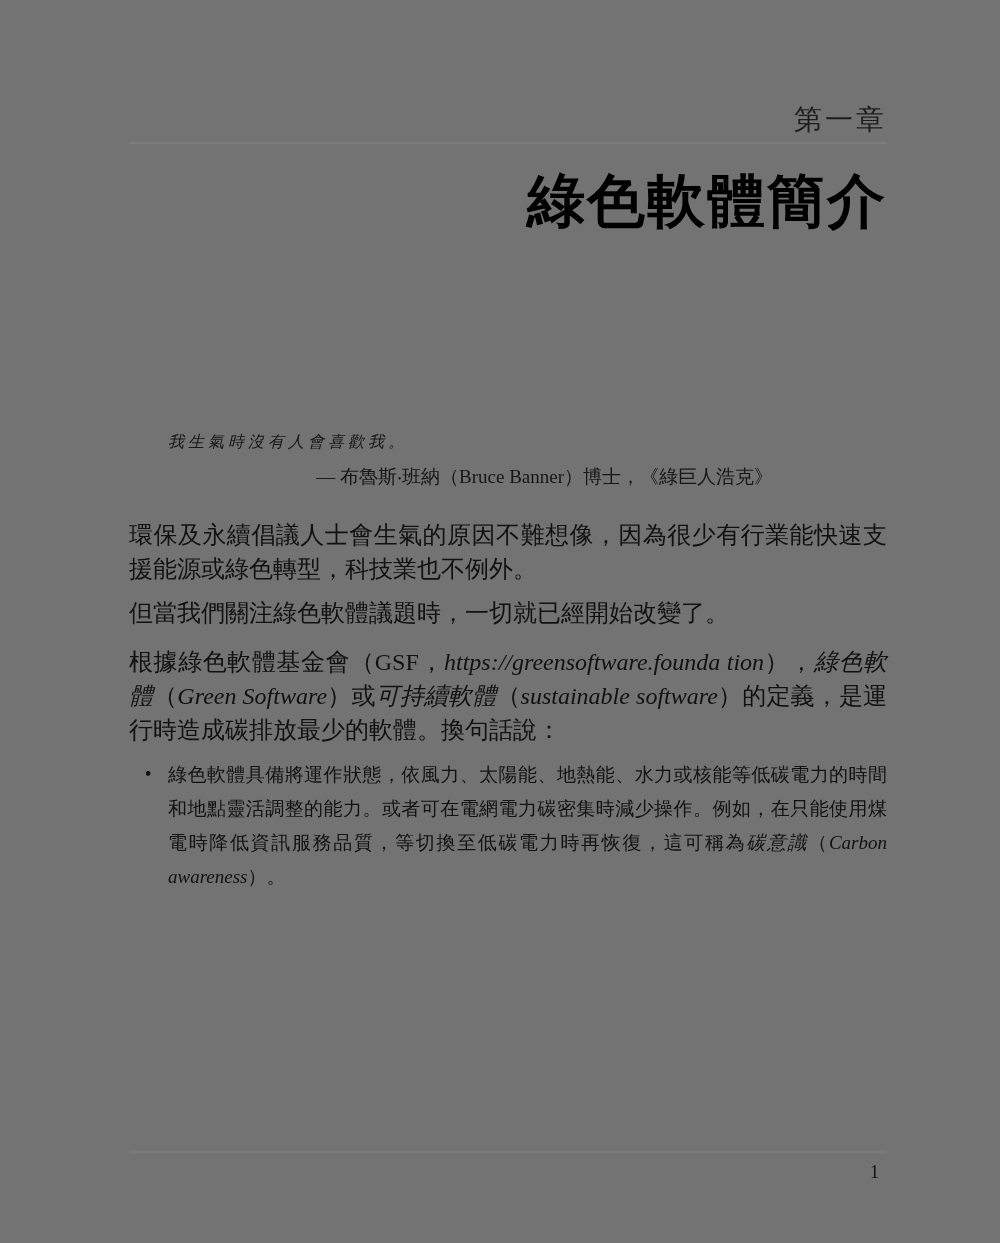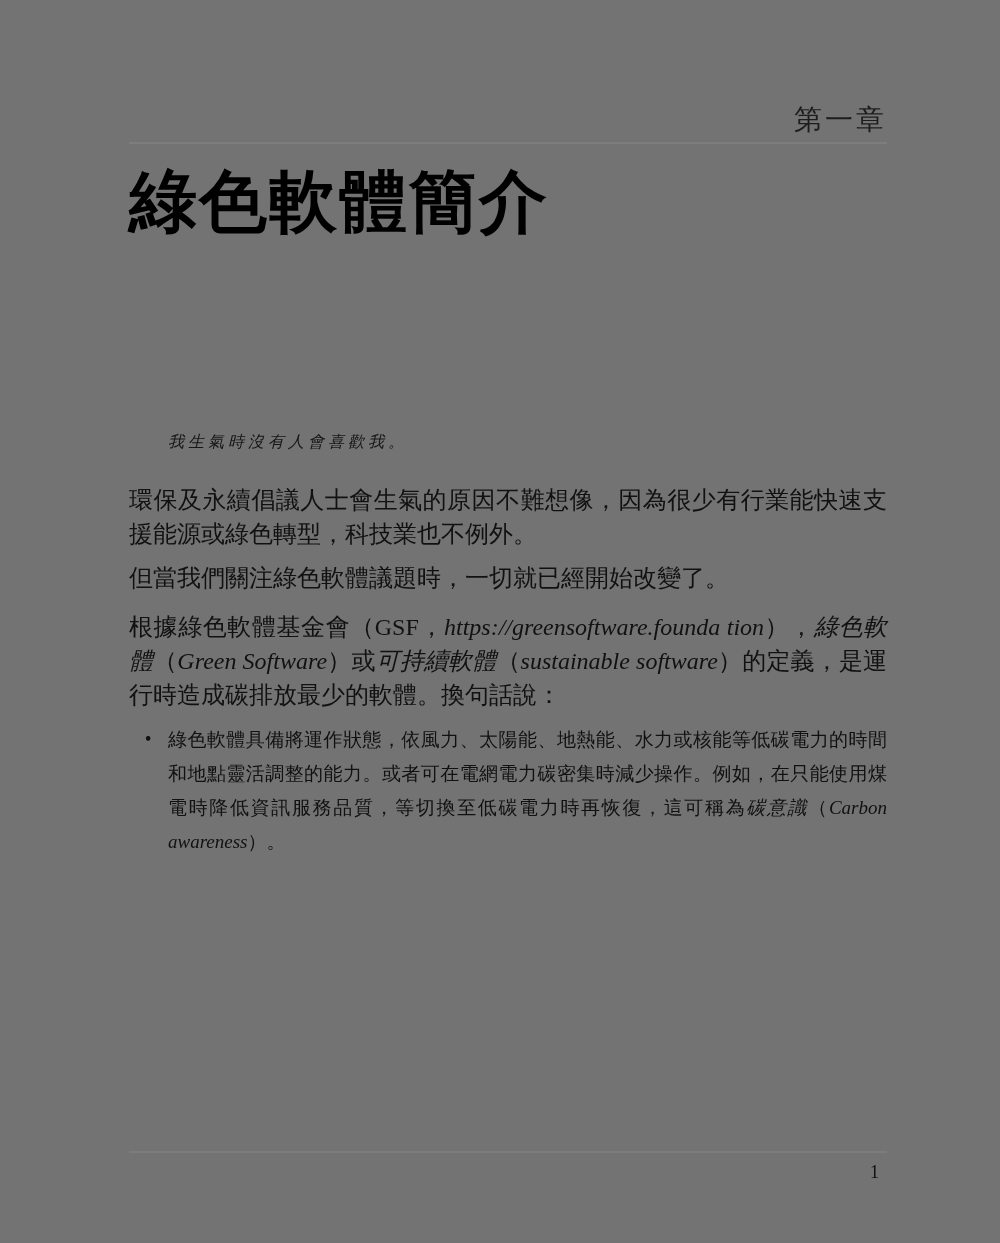--- a/index.html
+++ b/index.html
@@ -33,23 +33,24 @@
     color: #1d1d1d;
   }
   .header-rule {
     border: none;
     border-top: 2px solid #7d7d7d;
     margin-top: 6px;
     height: 0;
   }
   .chapter-title {
     margin-top: 26px;
+    text-align: right;
     font-family: "Liberation Sans", "DejaVu Sans", sans-serif;
     font-weight: bold;
-    font-size: 68px;
+    font-size: 58px;
     line-height: 62px;
     letter-spacing: 2px;
     color: #000000;
   }
 
   
   .epigraph {
     margin-top: 196px;
     margin-left: 39px;
     margin-right: 114px;
@@ -141,20 +142,21 @@
   <div class="content">
 
     <div class="chapter-label">第一章</div>
 
     <hr class="header-rule">
 
     <h1 class="chapter-title">綠色軟體簡介</h1>
 
     <div class="epigraph">
       <div class="epigraph-quote">我生氣時沒有人會喜歡我。</div>
+      <div class="epigraph-attr">— 布魯斯‧班納（Bruce Banner）博士，《綠巨人浩克》</div>
     </div>
 
     <p class="body-para para-1">環保及永續倡議人士會生氣的原因不難想像，因為很少有行業能快速支援能源或綠色轉型，科技業也不例外。</p>
 
     <p class="body-para para-2">但當我們關注綠色軟體議題時，一切就已經開始改變了。</p>
 
 
     <p class="body-para para-3"><span>根據綠色軟體基金會（GSF，</span><span class="em">https://greensoftware.founda tion</span><span>），</span><span class="em">綠色軟體</span><span>（</span><span class="em">Green Software</span><span>）或</span><span class="em">可持續軟體</span><span>（</span><span class="em">sustainable software</span><span>）的定義，是運行時造成碳排放最少的軟體。換句話說：</span></p>
 
     <ul class="bullet-list">

